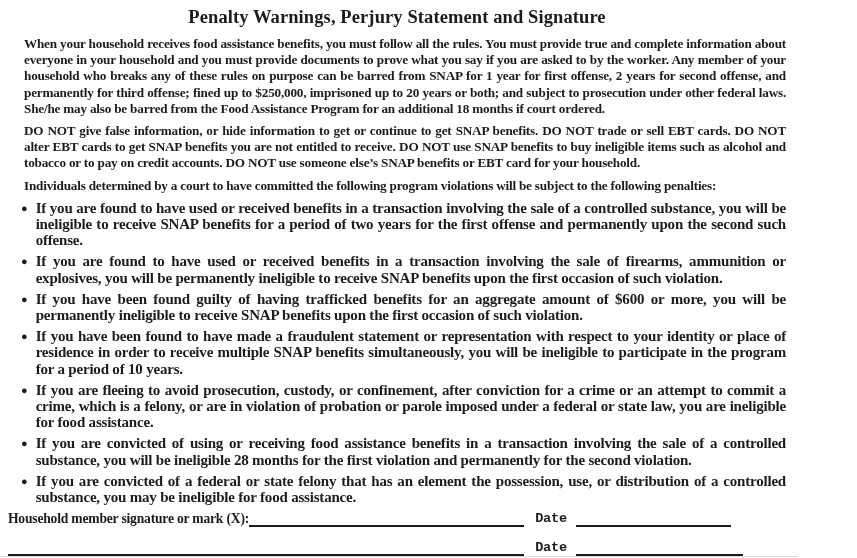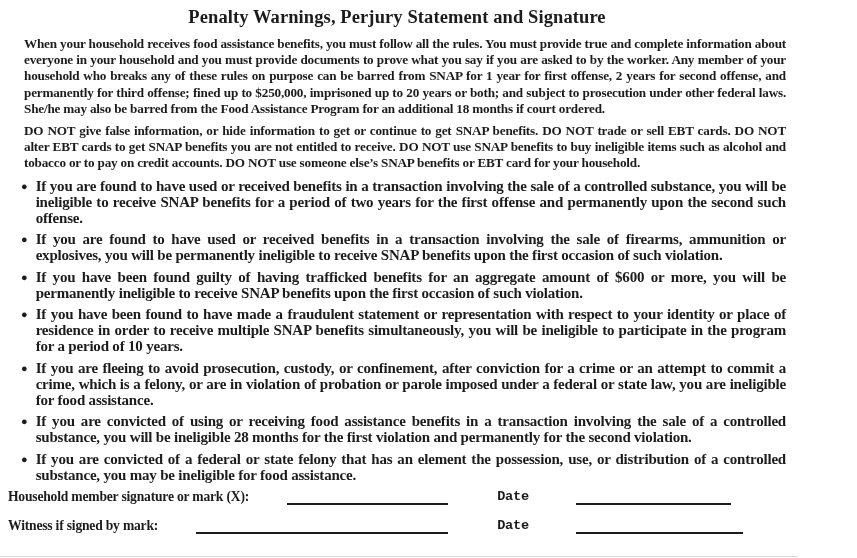--- a/index.html
+++ b/index.html
@@ -64,21 +64,20 @@
   .certify {
     margin-top: 7px;
     margin-bottom: 4px;
   }
   .sig-row {
     display: flex;
     align-items: flex-end;
     font-size: 13.6px;
     line-height: 17px;
     letter-spacing: -0.2px;
-    gap: 38px;
   }
   .sig-row-member { margin-top: 5px; }
   .sig-row-witness { margin-top: 12px; }
   .sig-label {
     white-space: nowrap;
     flex: 0 0 auto;
   }
   .write-line {
     border-bottom: 2px solid #1c1c1c;
     height: 14px;
@@ -102,20 +101,21 @@
 <body>
 
 <div class="page">
 
   <h1 class="doc-title">Penalty Warnings, Perjury Statement and Signature</h1>
 
   <p class="para">When your household receives food assistance benefits, you must follow all the rules.  You must provide true and complete information about everyone in your household and you must provide documents to prove what you say if you are asked to by the worker.  Any member of your household who breaks any of these rules on purpose can be barred from SNAP for 1 year for first offense, 2 years for second offense, and permanently for third offense; fined up to $250,000, imprisoned up to 20 years or both; and subject to prosecution under other federal laws.  She/he may also be barred from the Food Assistance Program for an additional 18 months if court ordered.</p>
 
   <p class="para">DO NOT give false information, or hide information to get or continue to get SNAP benefits. DO NOT trade or sell EBT cards. DO NOT alter EBT cards to get SNAP benefits you are not entitled to receive. DO NOT use SNAP benefits to buy ineligible items such as alcohol and tobacco or to pay on credit accounts. DO NOT use someone else’s SNAP benefits or EBT card for your household.</p>
 
+  <p class="para">Individuals determined by a court to have committed the following program violations will be subject to the following penalties:</p>
 
   <ul class="penalty-list">
     <li class="penalty-item">
       <span class="bullet">●</span>
       <span class="penalty-text">If you are found to have used or received benefits in a transaction involving the sale of a controlled substance, you will be ineligible to receive SNAP benefits for a period of two years for the first offense and permanently upon the second such offense.</span>
     </li>
     <li class="penalty-item">
       <span class="bullet">●</span>
       <span class="penalty-text">If you are found to have used or received benefits in a transaction involving the sale of firearms, ammunition or explosives, you will be permanently ineligible to receive SNAP benefits upon the first occasion of such violation.</span>
     </li>
@@ -143,19 +143,18 @@
 
 
   <div class="sig-row sig-row-member">
     <span class="sig-label">Household member signature or mark (X):</span>
     <span class="write-line"></span>
     <span class="date-label">Date</span>
     <span class="date-line"></span>
   </div>
 
   <div class="sig-row sig-row-witness">
-    <span class="sig-label">Witness if signed by mark:</span>
     <span class="write-line"></span>
     <span class="date-label">Date</span>
     <span class="date-line"></span>
   </div>
 
 </div>
 
 </body></html>

